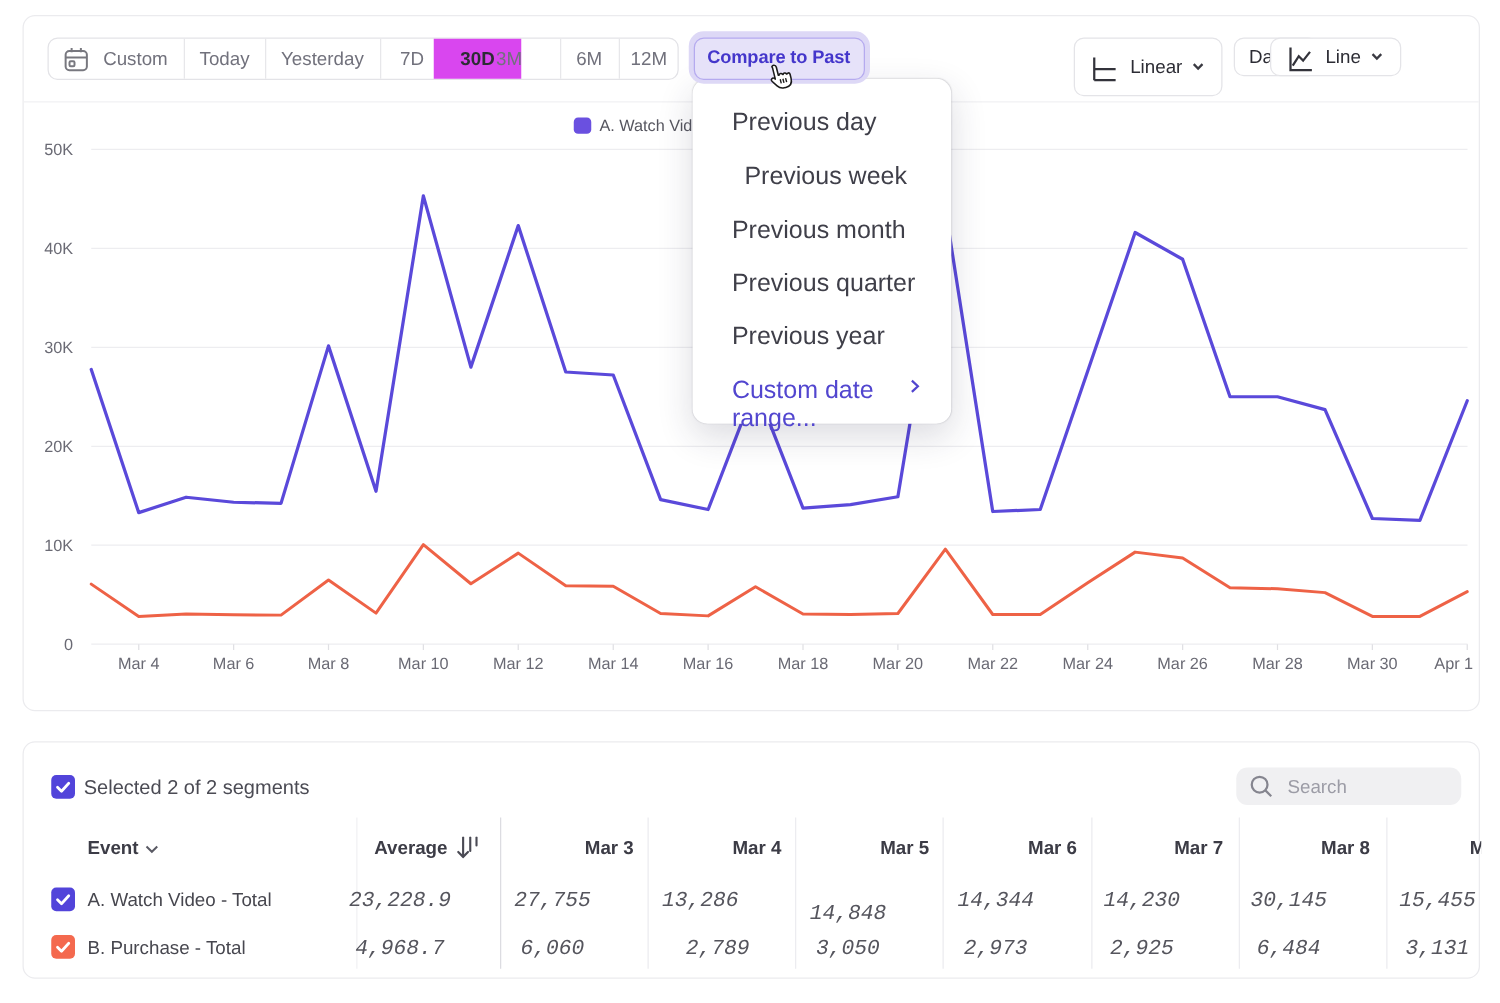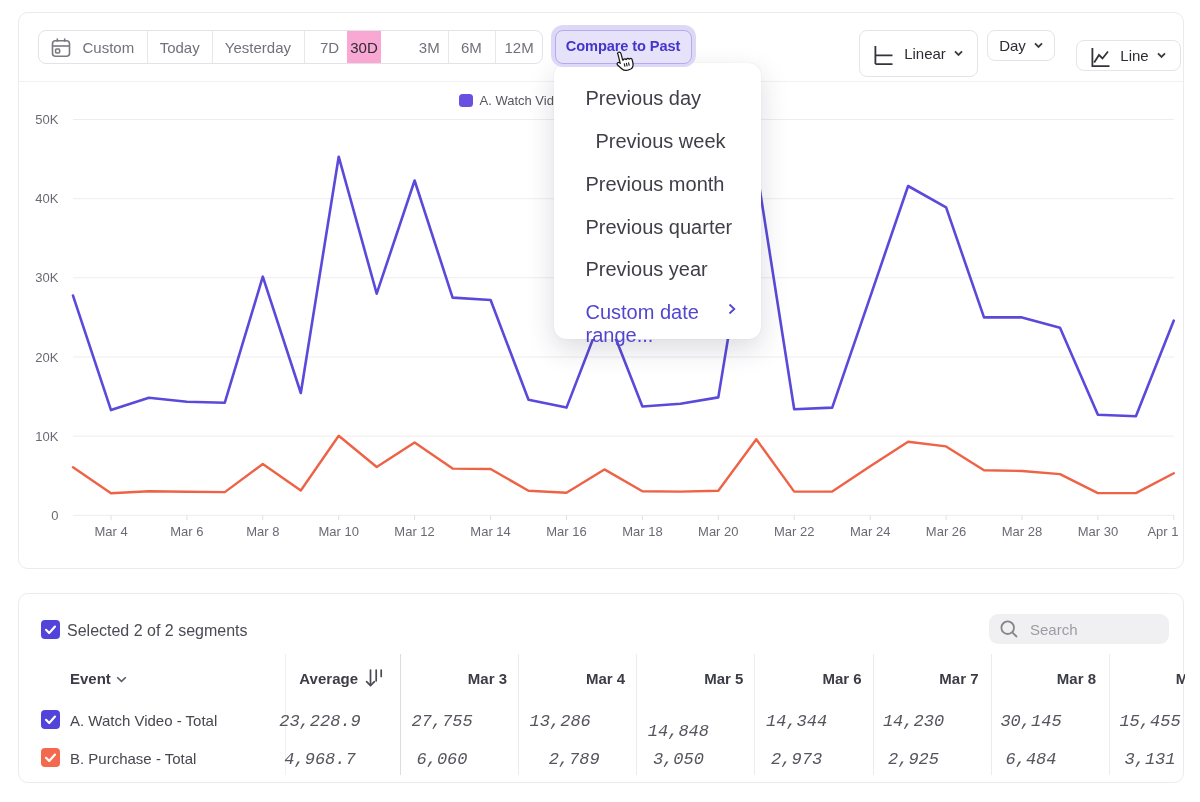--- a/index.html
+++ b/index.html
@@ -31,22 +31,22 @@
       <rect x="4.6" y="12" width="4" height="4" rx="1"></rect>
     </svg>
     <span style="margin-left:11.5px;">Custom</span>
   </div>
   <div class="vline" style="left:108px;"></div>
   <div class="seg" style="left:108px; width:65.3px;">Today</div>
   <div class="vline" style="left:173.3px;"></div>
   <div class="seg" style="left:173.3px; width:91.3px;">Yesterday</div>
   <div class="vline" style="left:264.6px;"></div>
   <div class="seg" style="left:264.6px; width:52px;">7D</div>
-  <div class="seg" style="left:308px; width:34px; background:#f9a8d4; color:#2c2c34; font-weight:normal;">30D</div>
-  <div class="seg" style="left:368px; width:44.5px;">3M</div>
+  <div class="seg" style="left:308px; width:70px; background:#d946ef; color:#2c2c34; font-weight:bold;">30D</div>
+  <div class="seg" style="left:346px; width:44.5px;">3M</div>
   <div class="vline" style="left:409px;"></div>
   <div class="seg" style="left:409px; width:46.7px;">6M</div>
   <div class="vline" style="left:455.7px;"></div>
   <div class="seg" style="left:455.7px; width:48.8px;">12M</div>
 </div>
 
 <div class="abs" style="left:550.5px; top:25px; width:145px; height:42px; background:#ddd8f6; border-radius:12px; z-index:10;"></div>
 <div class="abs" style="left:554.5px; top:30px; width:137px; height:34px; z-index:11; background:#e6e2f9; border:1px solid #b5aaef; border-radius:8px; display:flex; align-items:center; justify-content:center; padding-bottom:3px; color:#4436cb; font-size:14.6px; font-weight:bold; letter-spacing:-0.1px;">Compare to Past</div>
 
 <div class="btn" style="left:859px; top:30px; width:119px; height:47px;">
@@ -57,21 +57,21 @@
   <svg width="9" height="7" viewBox="0 0 9 7" fill="none" stroke="#3a3a42" stroke-width="1.8">
       <path d="M1 1.3 L4.5 4.9 L8 1.3"></path>
     </svg>
 </div>
 <div class="btn" style="left:987px; top:30px; width:68px; height:31px;">
   <span>Day</span>
   <svg width="9" height="7" viewBox="0 0 9 7" fill="none" stroke="#3a3a42" stroke-width="1.8">
       <path d="M1 1.3 L4.5 4.9 L8 1.3"></path>
     </svg>
 </div>
-<div class="btn" style="left:1076px; top:30px; width:105px; height:31px;margin-top:10px;">
+<div class="btn" style="left:1016px; top:30px; width:105px; height:31px;">
   <svg style="margin-top:3px;" width="19" height="21" viewBox="0 0 19 21" fill="none" stroke="#33333b" stroke-width="1.8">
     <path d="M1.4 1 V19.1 H18.5"></path>
     <path d="M3.2 15.5 L8 8 L11.5 11.5 L17 4.5"></path>
   </svg>
   <span style="margin-left:2px;">Line</span>
   <svg width="9" height="7" viewBox="0 0 9 7" fill="none" stroke="#3a3a42" stroke-width="1.8">
       <path d="M1 1.3 L4.5 4.9 L8 1.3"></path>
     </svg>
 </div>
 

